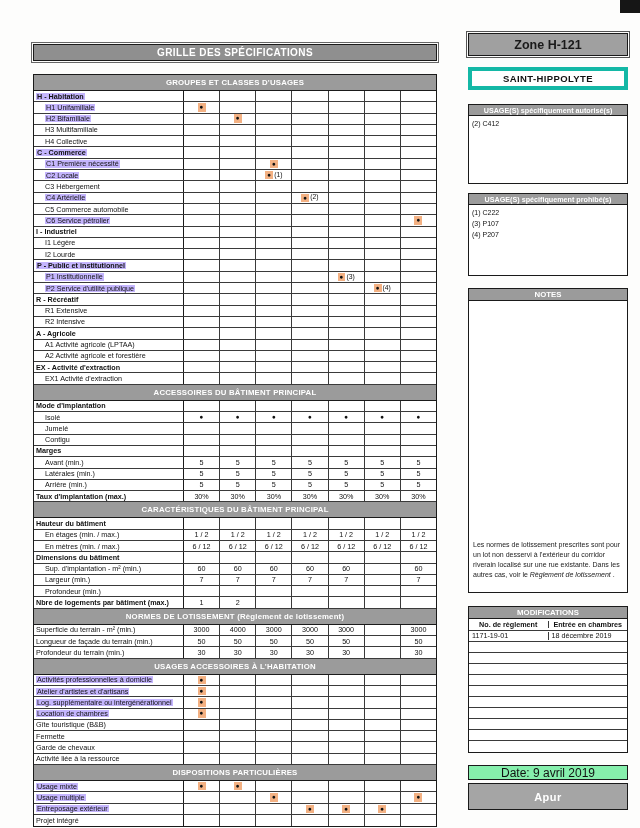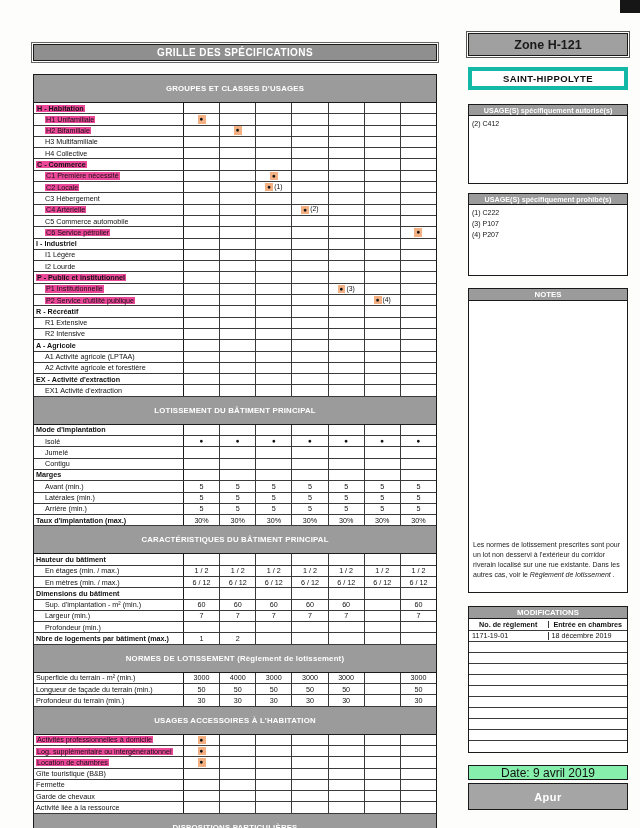--- a/index.html
+++ b/index.html
@@ -10,32 +10,32 @@
 
   
   .left { position:absolute; left:33px; top:26px; width:404px;margin-top:18px; }
   .title-bar {
     height:17px; background:#8f8f8f; border:1px solid #1a1a1a; outline:1px solid #666; outline-offset:1px;
     color:#fff; font-weight:bold; font-size:10px; letter-spacing:.4px;
     display:flex; align-items:center; justify-content:center;
   }
   .grid { margin-top:13px; border:1.5px solid #1a1a1a; background:#fff; }
   .sec-head {
-    height:28px; background:#9b9b9b; color:#fff; font-weight:bold; font-size:7.8px; letter-spacing:.2px;
+    height:16px; background:#9b9b9b; color:#fff; font-weight:bold; font-size:7.8px; letter-spacing:.2px;
     display:flex; align-items:center; justify-content:center; border-bottom:1px solid #1a1a1a;
   }
   .grow { display:flex; height:11.3px; border-bottom:1px solid #3a3a3a; background:#fff; }
   .grid > .grow:last-child { border-bottom:none; }
   .lab {
     width:150px; border-right:1px solid #1a1a1a; font-size:7.2px; line-height:1;
     display:flex; align-items:center; padding-left:2px; white-space:nowrap; overflow:hidden;
   }
   .lab.ind { padding-left:11px; }
   .lab.b { font-weight:bold; }
-  .hl { background:#ec4899; padding:0 1px; }
+  .hl { background:#c4b5fd; padding:0 1px; }
   .cell {
     flex:1; border-right:1px solid #3a3a3a; font-size:7.2px; line-height:1;
     display:flex; align-items:center; justify-content:center; overflow:visible; white-space:nowrap;
   }
   .cell:last-child { border-right:none; }
   .dot { font-size:6.5px; line-height:1; }
   .dot.dhl { background:#f3b183; padding:1px 2px; }
   .note { font-size:6.8px; margin-left:1px; }
 
   
@@ -421,21 +421,21 @@
             <span>EX1 Activité d'extraction</span>
           </div>
           <div class="cell"></div>
           <div class="cell"></div>
           <div class="cell"></div>
           <div class="cell"></div>
           <div class="cell"></div>
           <div class="cell"></div>
           <div class="cell"></div>
         </div>
-        <div class="sec-head">LOTISSEMENT DU BÂTIMENT PRINCIPAL</div>
+        <div class="sec-head">ACCESSOIRES DU BÂTIMENT PRINCIPAL</div>
         <div class="grow">
           <div class="lab b">
             <span>Mode d'implantation</span>
           </div>
           <div class="cell"></div>
           <div class="cell"></div>
           <div class="cell"></div>
           <div class="cell"></div>
           <div class="cell"></div>
           <div class="cell"></div>
@@ -695,20 +695,34 @@
           </div>
           <div class="cell"></div>
           <div class="cell"></div>
           <div class="cell"></div>
           <div class="cell"></div>
           <div class="cell"></div>
           <div class="cell"></div>
         </div>
         <div class="grow">
           <div class="lab">
+            <span class="hl">Atelier d'artistes et d'artisans</span>
+          </div>
+          <div class="cell">
+            <span class="dot dhl">●</span>
+          </div>
+          <div class="cell"></div>
+          <div class="cell"></div>
+          <div class="cell"></div>
+          <div class="cell"></div>
+          <div class="cell"></div>
+          <div class="cell"></div>
+        </div>
+        <div class="grow">
+          <div class="lab">
             <span class="hl">Log. supplémentaire ou intergénérationnel</span>
           </div>
           <div class="cell">
             <span class="dot dhl">●</span>
           </div>
           <div class="cell"></div>
           <div class="cell"></div>
           <div class="cell"></div>
           <div class="cell"></div>
           <div class="cell"></div>

